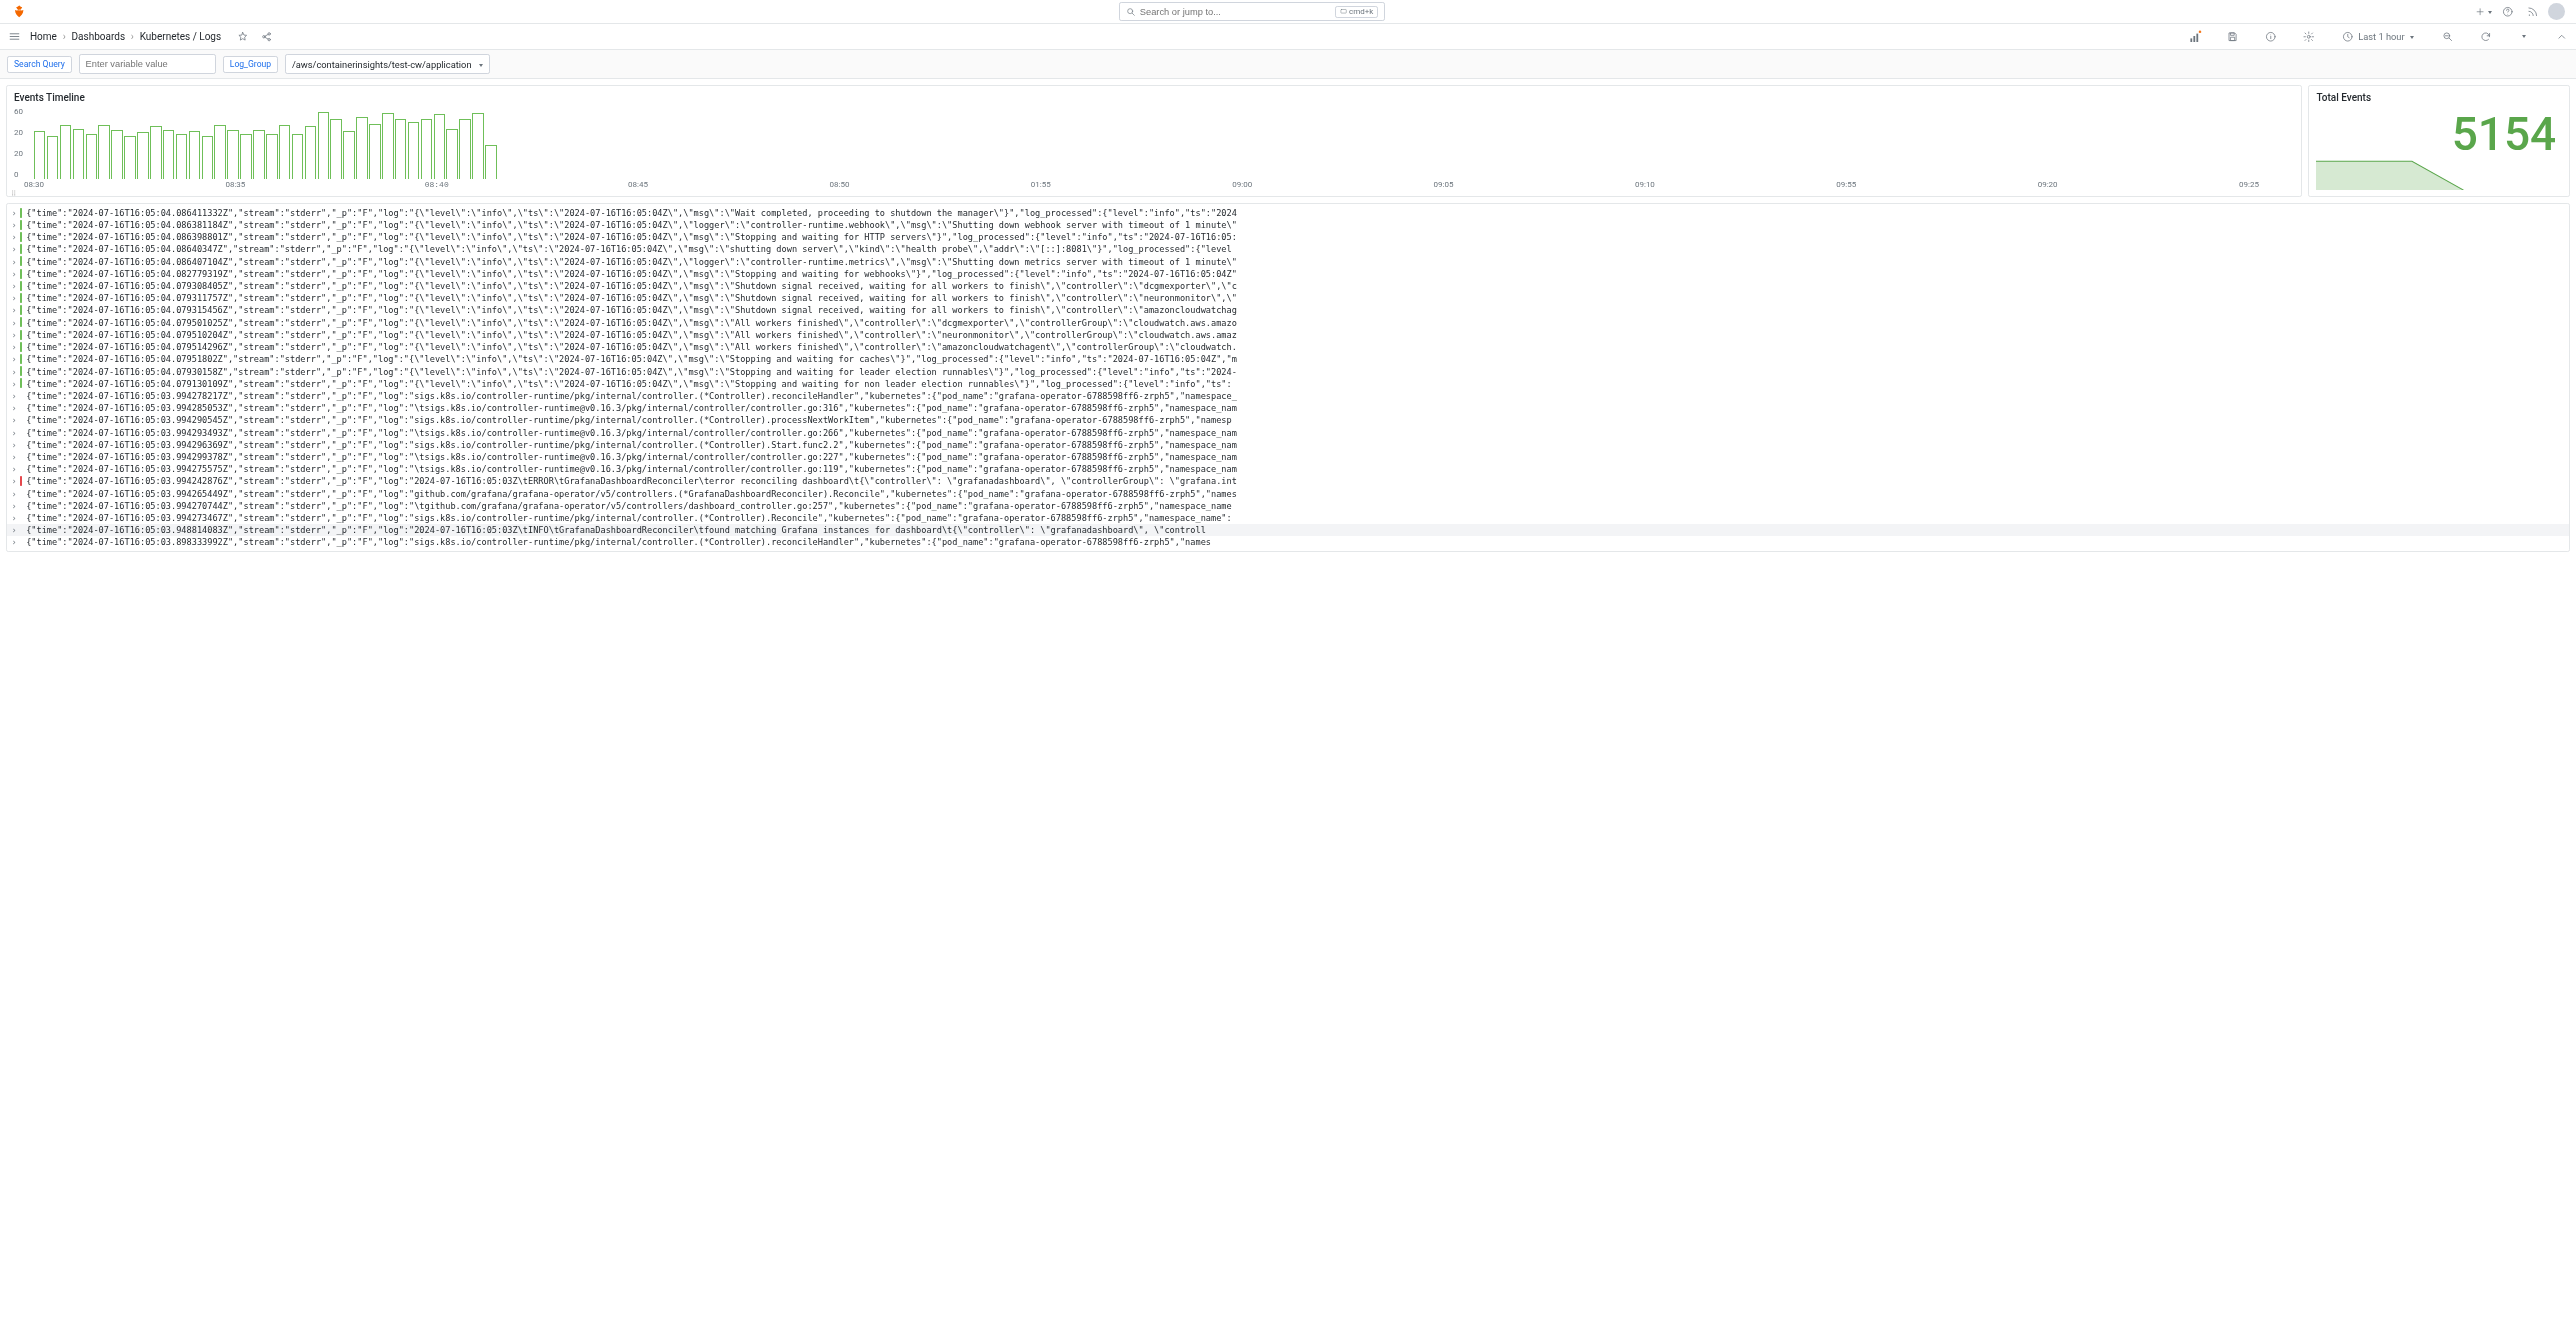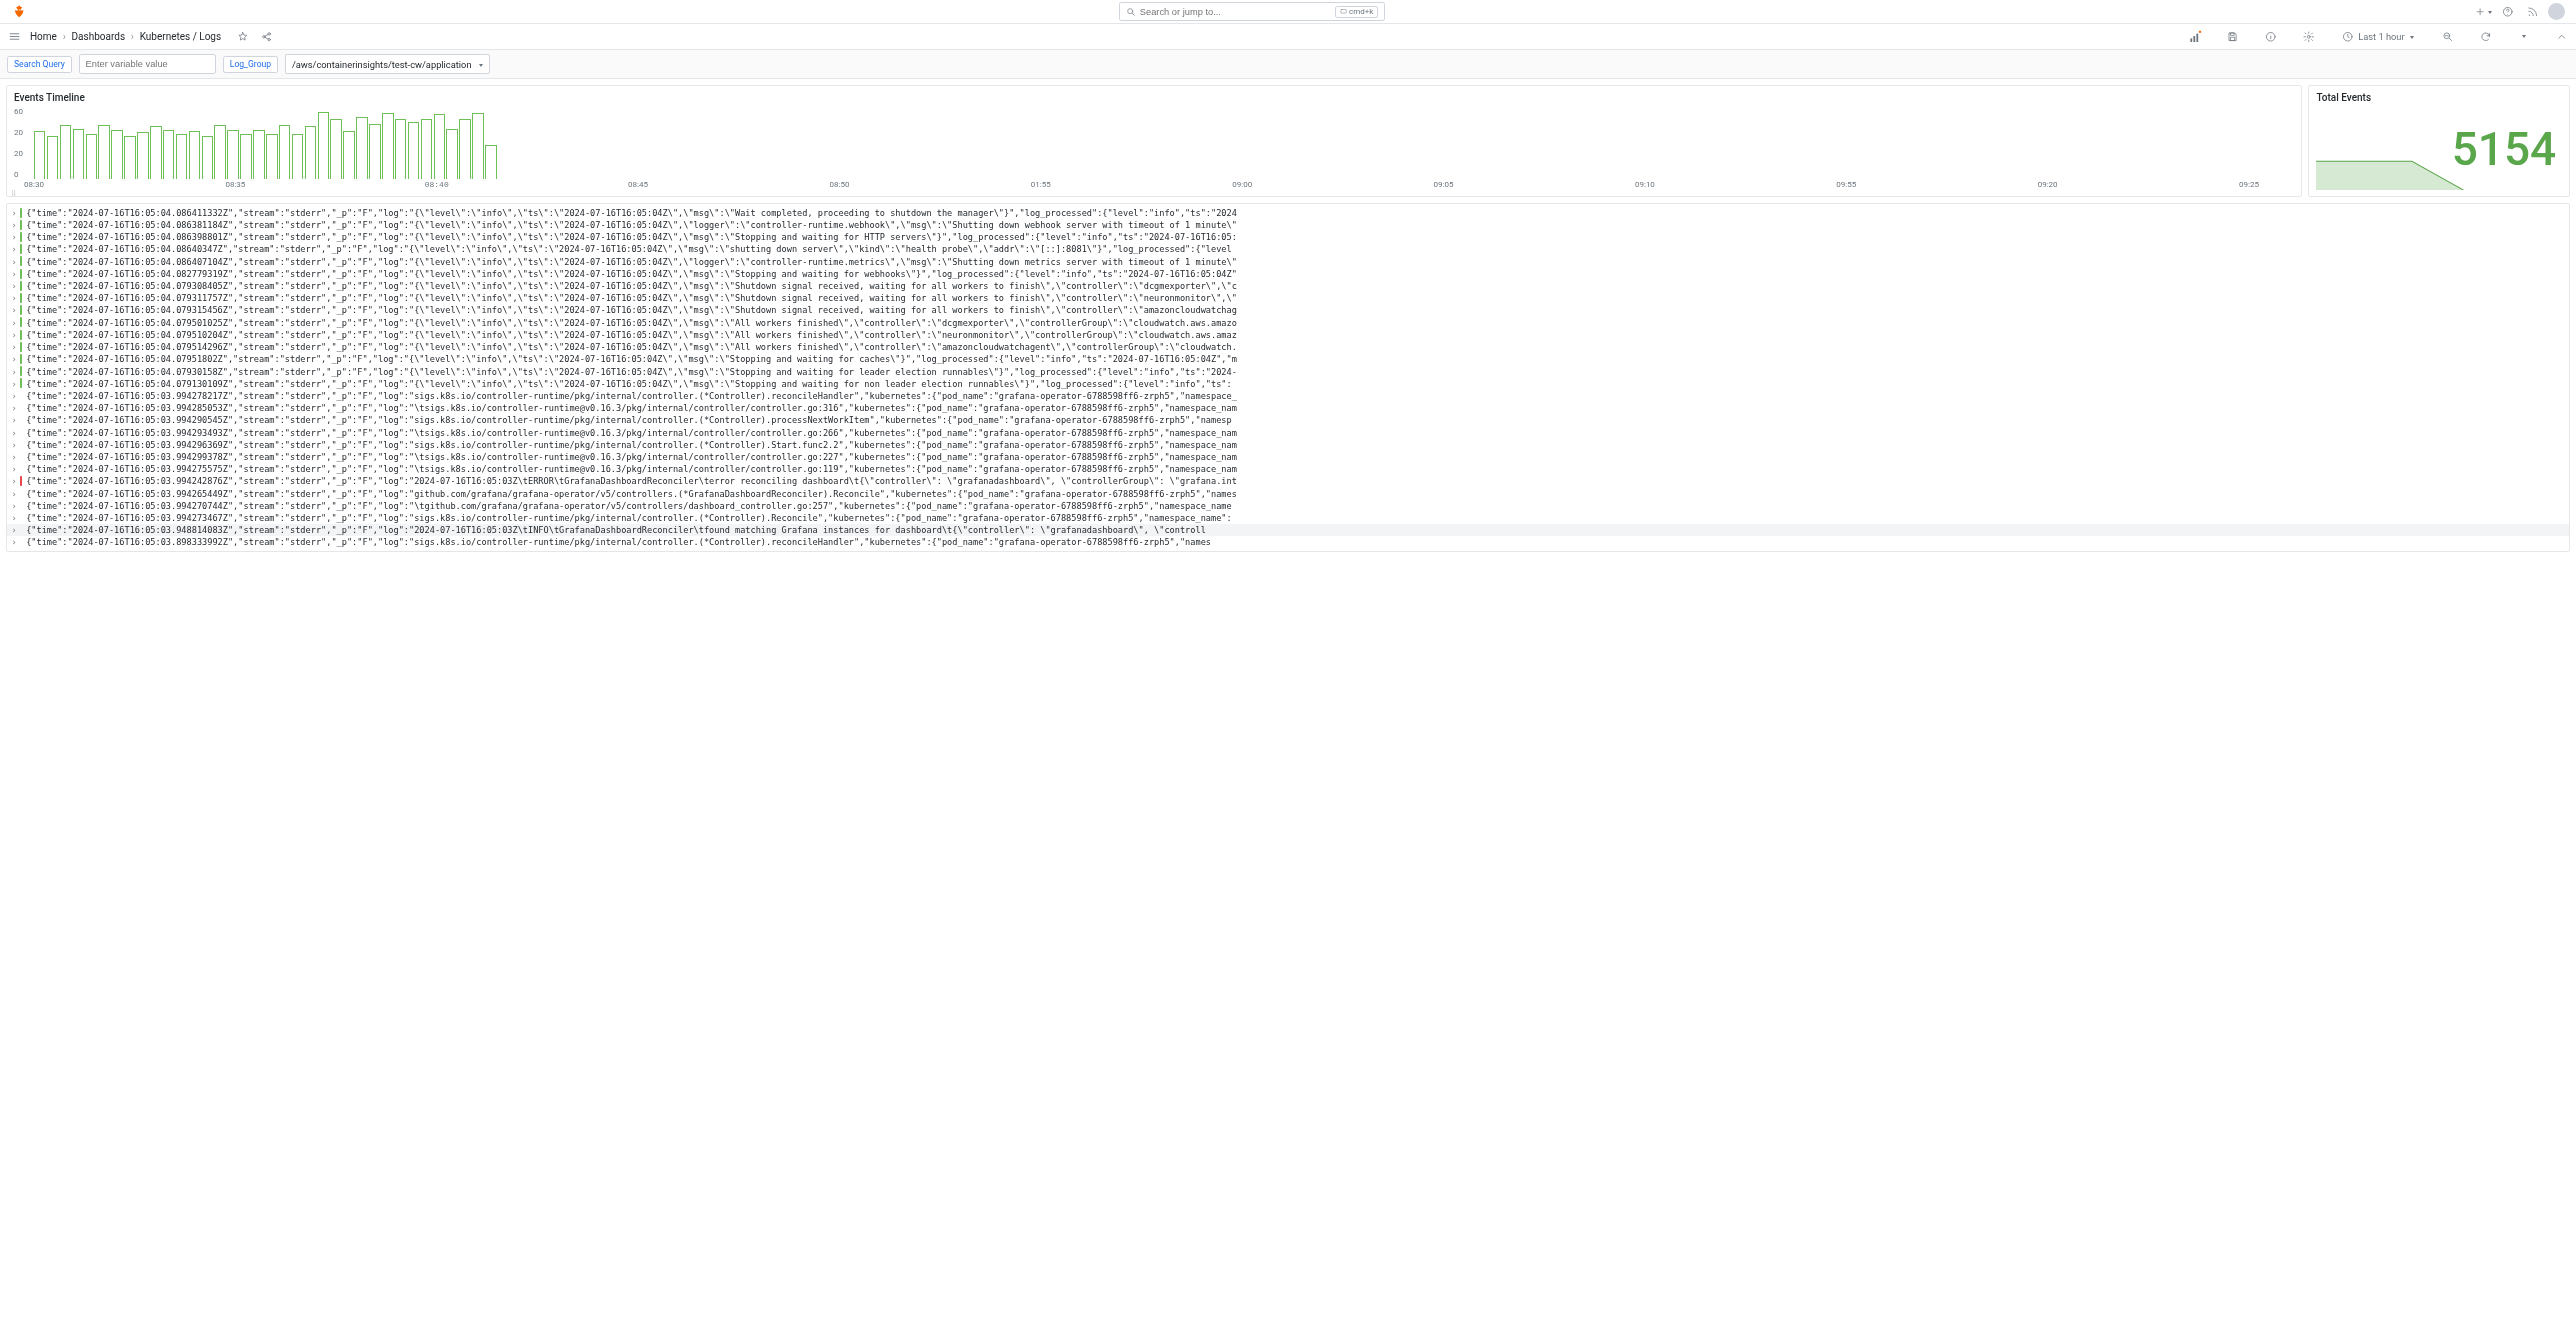--- a/index.html
+++ b/index.html
@@ -29,21 +29,21 @@
 .varsbar { display: flex; align-items: center; height: 29px; border-bottom: 0.7px solid #e4e7e9; padding: 0 7.2px; gap: 7.2px; background: #fafafa; }
 .var-label { color: #1f6feb; font-size: 8.6px; padding: 2.9px 5.8px; border: 0.7px solid #d0d5dd; border-radius: 2.2px; background: #fff; }
 .var-input { height: 20px; border: 0.7px solid #d0d5dd; border-radius: 2.2px; padding: 0 5.8px; width: 137px; font-size: 9.3px; }
 .var-select { height: 20px; border: 0.7px solid #d0d5dd; border-radius: 2.2px; padding: 0 5.8px; min-width: 187px; font-size: 9.3px; display: flex; align-items: center; gap: 5.8px; background: #fff; justify-content: space-between; }
 
 .panels-row { display: flex; gap: 5.8px; padding: 5.8px; }
 .panel { border: 0.7px solid #e4e7e9; border-radius: 2.2px; background: #fff; }
 .panel-timeline { flex: 1; padding: 5.8px 7.2px 2.9px 7.2px; position: relative; }
 .panel-total { width: 262px; padding: 5.8px 7.2px; display:flex; flex-direction:column; }
 .panel-title { font-size: 10px; font-weight: 500; margin-bottom: 4.3px; }
-.total-val { font-size: 46px; font-weight: 500; color: #5aa64b; text-align: right; flex:1; display:flex; align-items:center; justify-content:flex-end; padding-right:5.8px; position:relative; }
+.total-val { font-size: 46px; font-weight: 500; color: #5aa64b; text-align: right; flex:1; display:flex; justify-content:flex-end; padding-right:5.8px; position:relative; }
 .sparkline { position:absolute; left:0; bottom:0; width:60%; height:36px; }
 
 .chart-area { height: 86px; position: relative; }
 .y-axis { position: absolute; left: 0; top: 0; bottom: 14.4px; width: 17px; display: flex; flex-direction: column; justify-content: space-between; font-size: 8px; color: #6c757d; text-align: left; }
 .bars-wrap { position: absolute; left: 20px; right: 0; top: 0; bottom: 14.4px; display: flex; align-items: flex-end; gap: 1.4px; }
 .bar { flex: 0 0 11.5px; background: #fff; border: 0.7px solid #6fbf59; border-bottom: none; }
 .x-axis { position: absolute; left: 20px; right: 0; bottom: 0; height: 13px; display: flex; font-size: 8px; color: #6c757d; }
 .x-tick { position: absolute; transform: translateX(-50%); }
 .zoom-handle { position:absolute; left:4.3px; bottom:-1.4px; color:#bbb; font-size:7.2px; }
 

